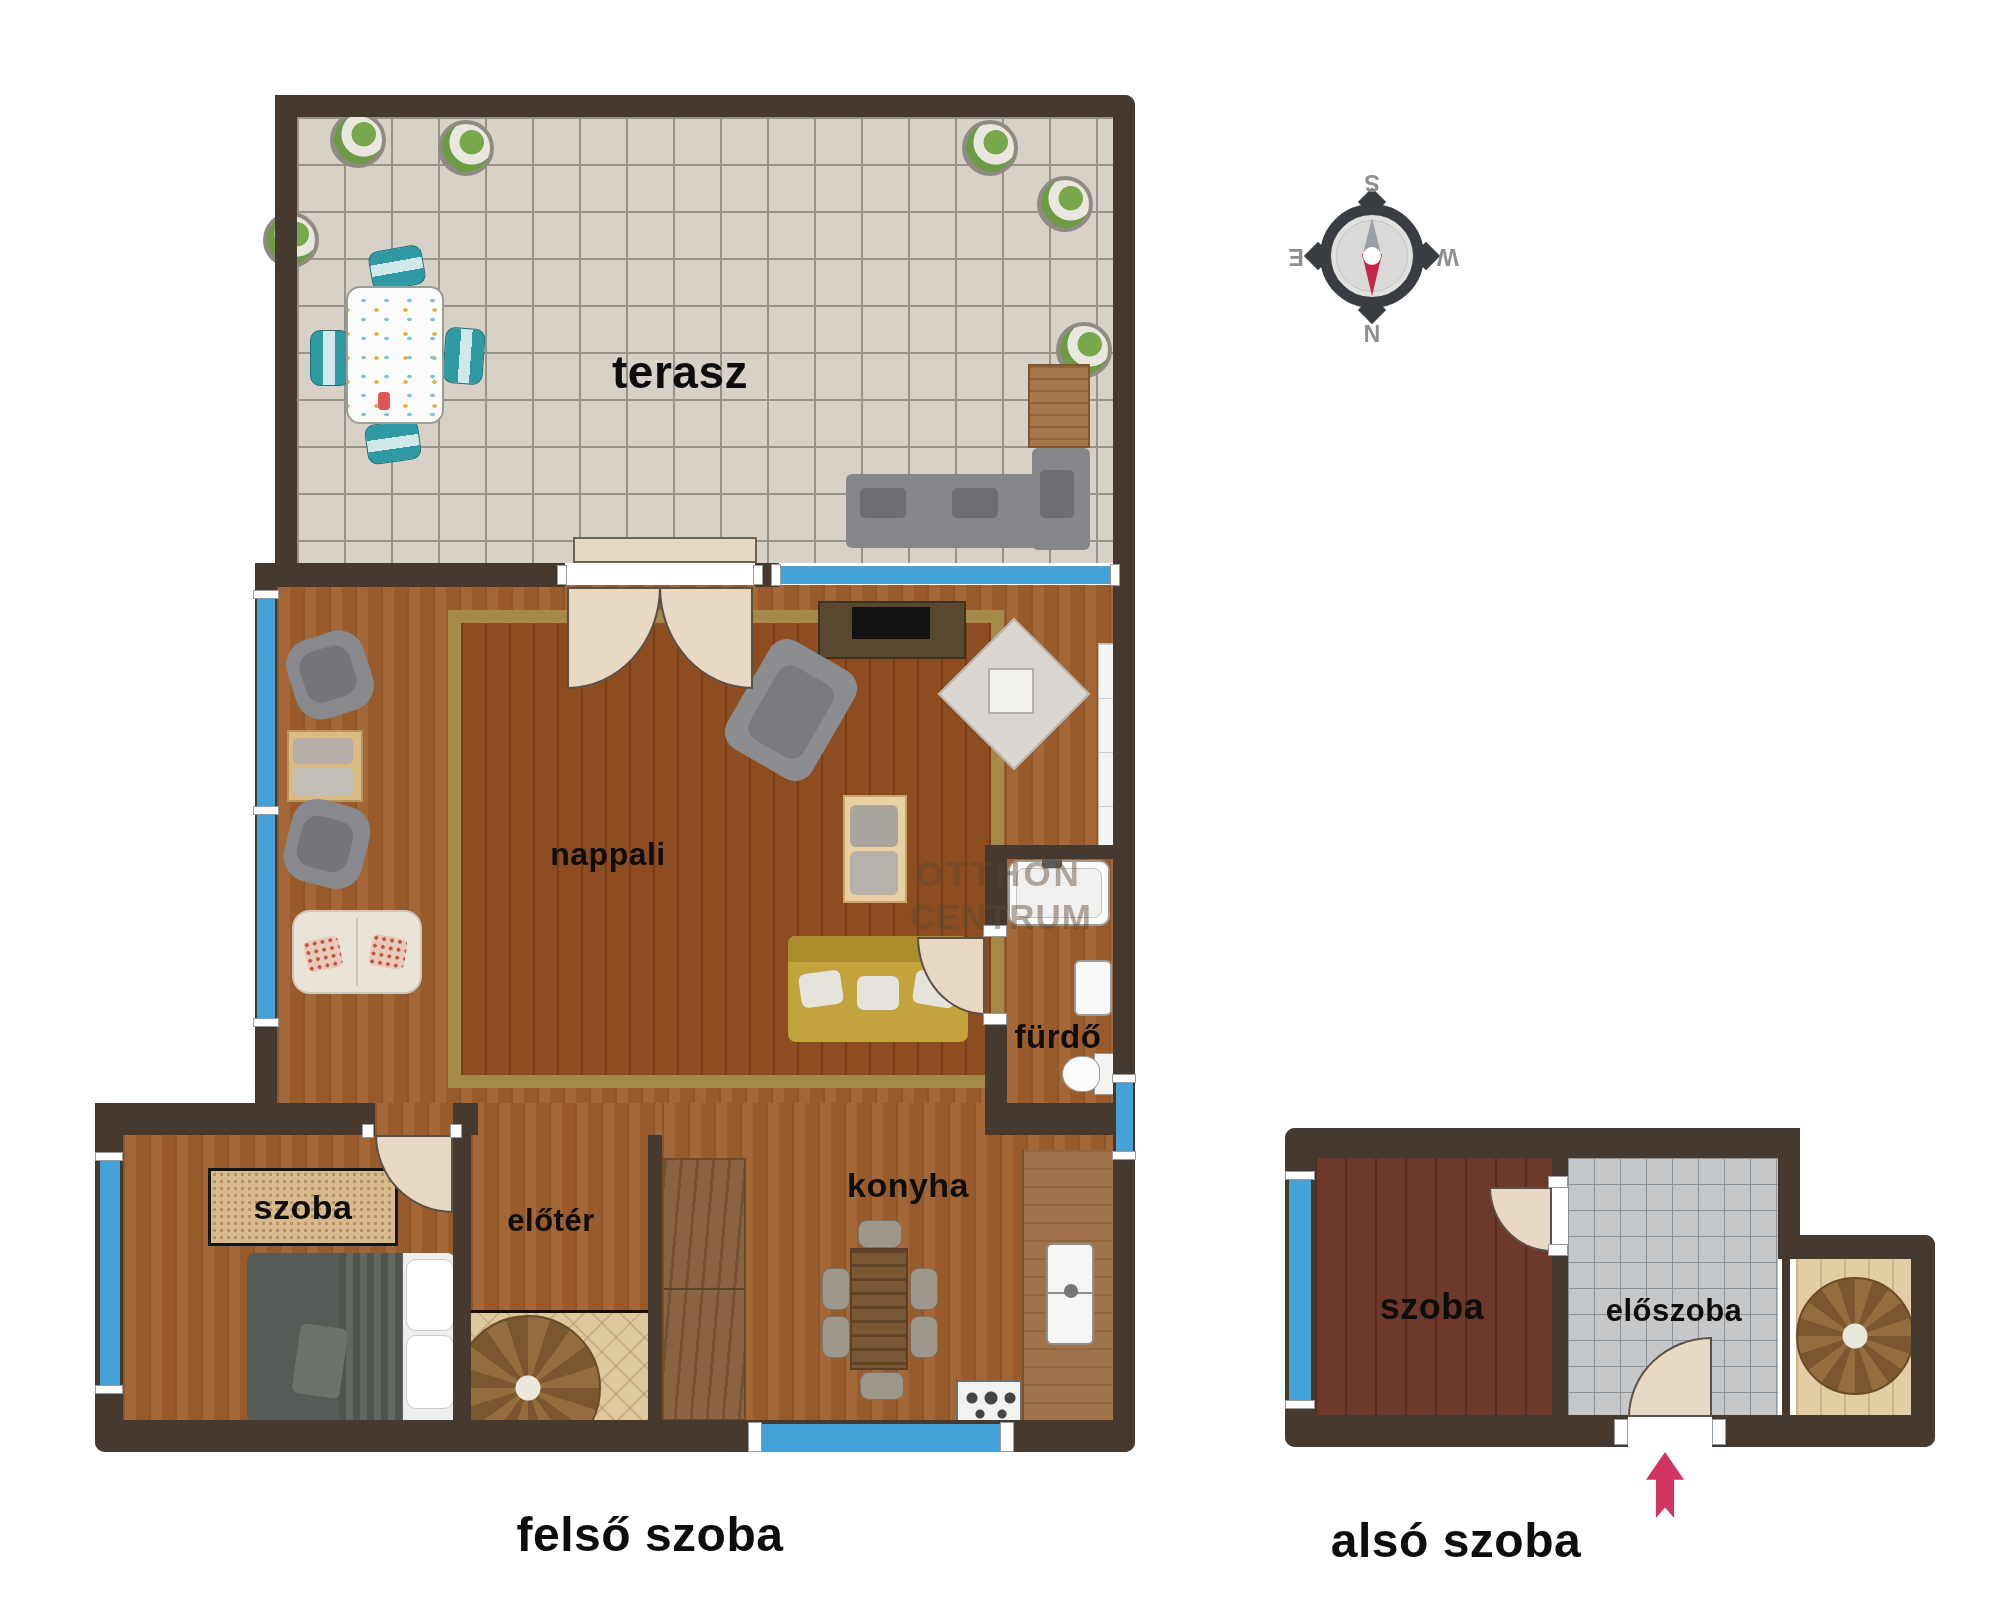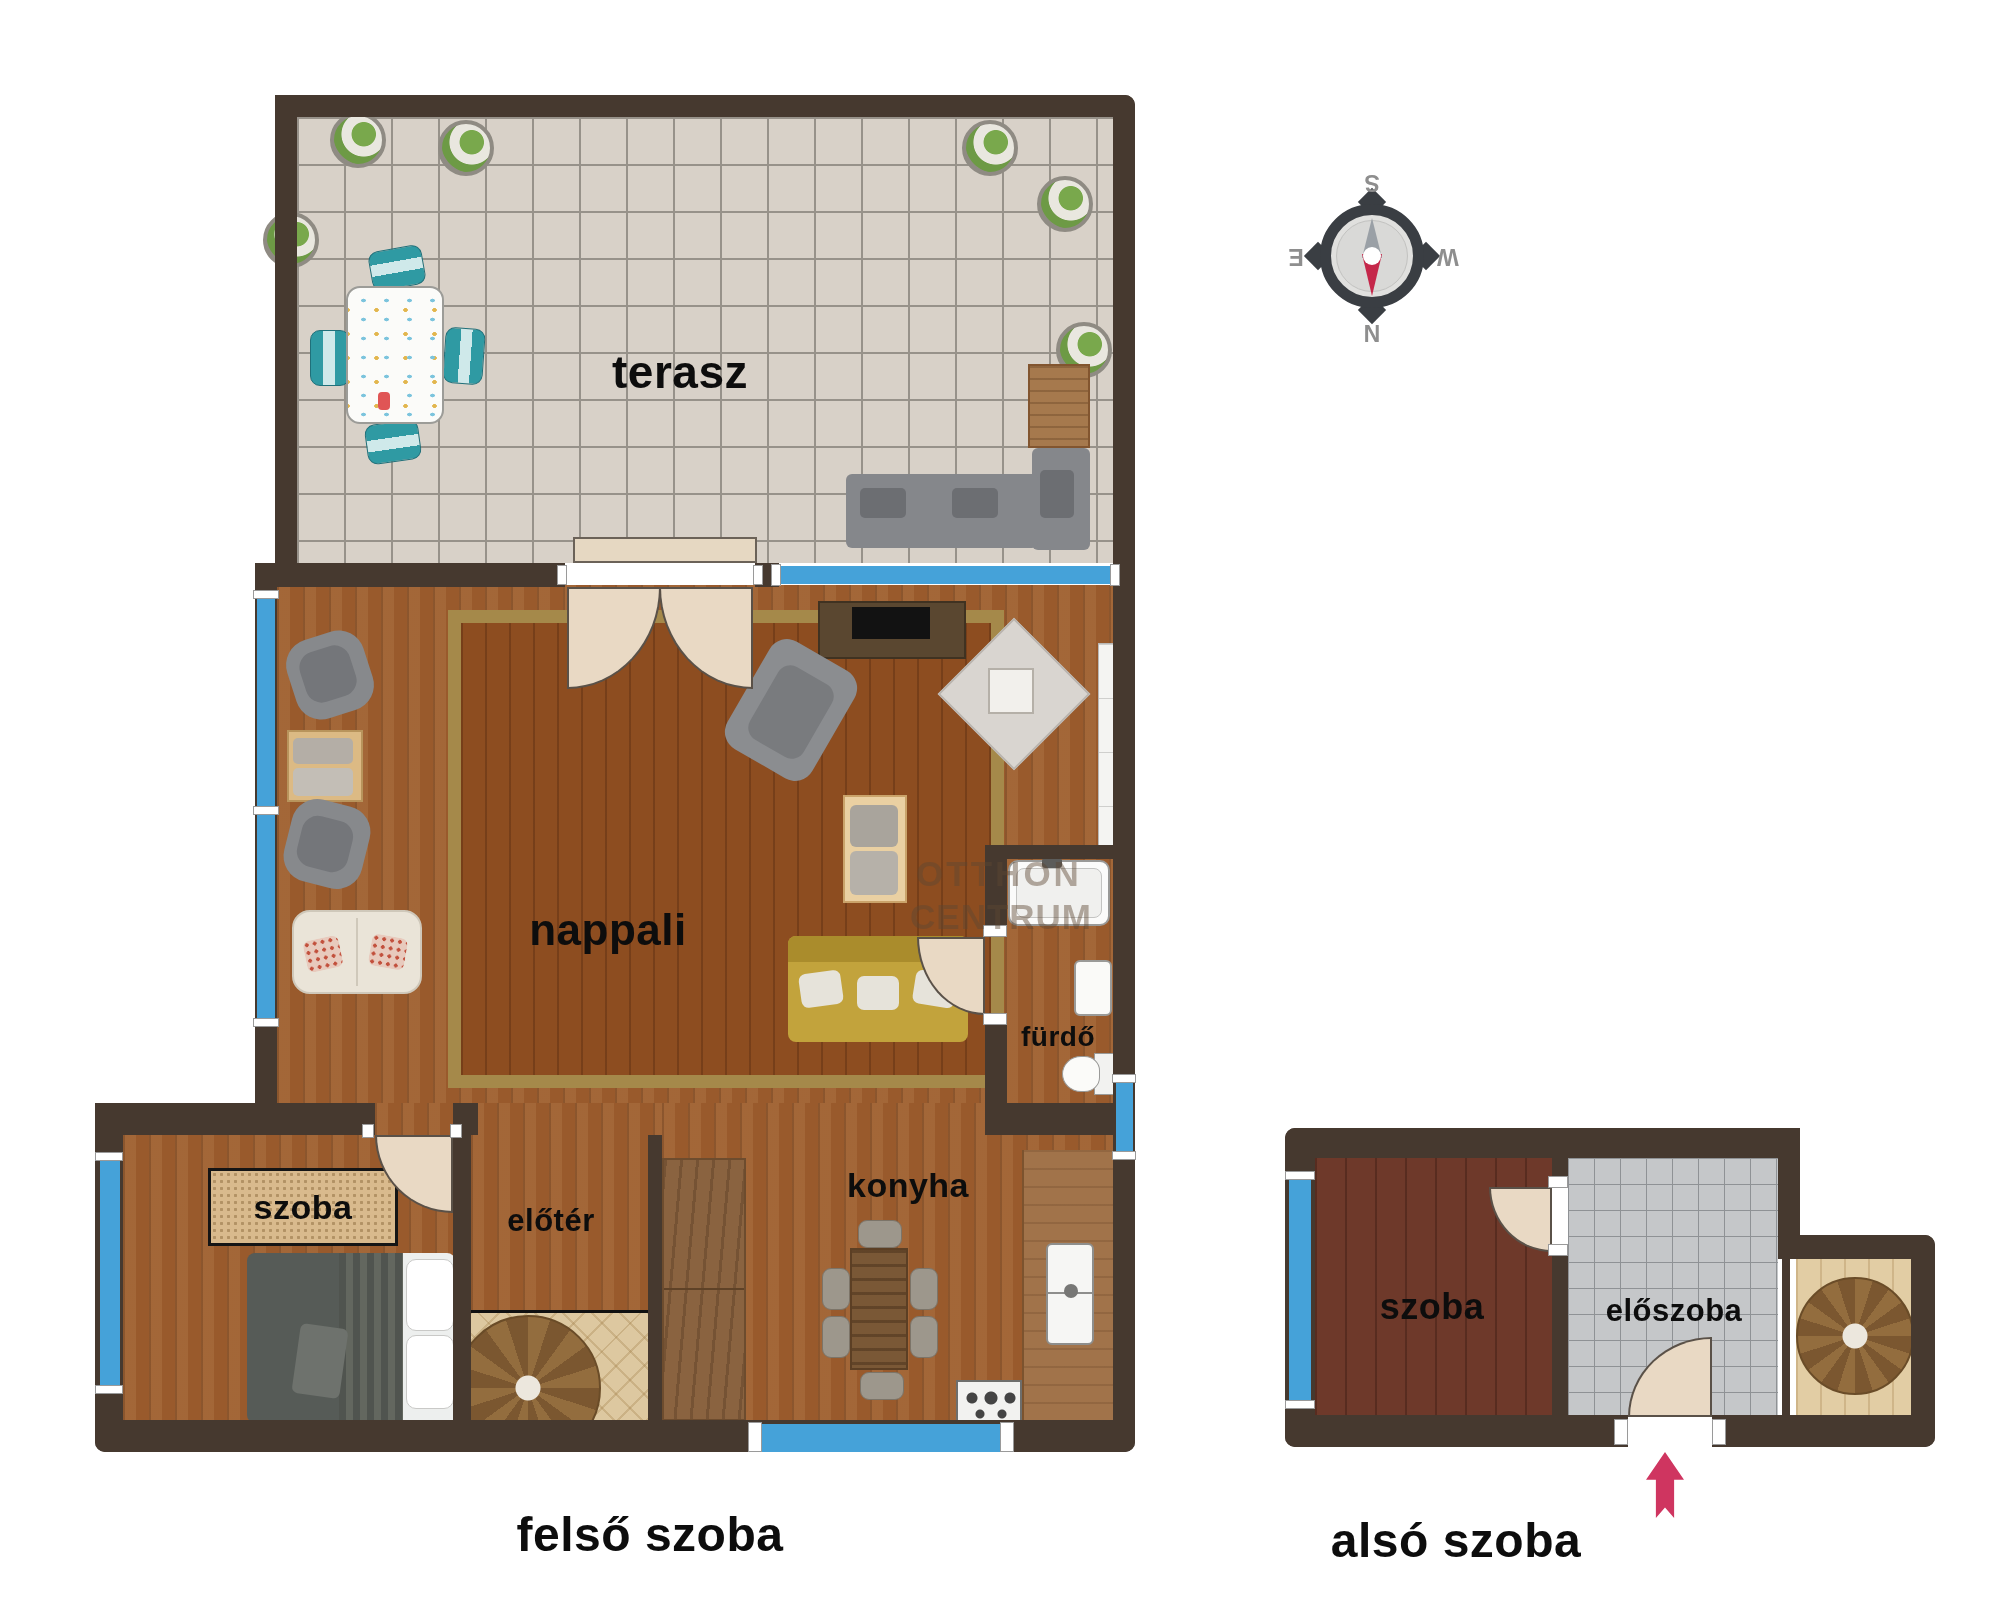--- a/index.html
+++ b/index.html
@@ -143,35 +143,35 @@
   <div class="abs" style="left:292px;top:910px;width:130px;height:84px;background:#eae4d8;border-radius:18px;border:2px solid #cfc8ba;box-sizing:border-box;z-index:10;"></div>
   <div class="abs" style="left:356px;top:918px;width:2px;height:68px;background:#cfc8ba;z-index:11;"></div>
   <div class="abs" style="left:305px;top:938px;width:36px;height:32px;border-radius:7px;transform:rotate(-12deg);z-index:12;
        background-color:#e8cabd;background-image:radial-gradient(#c2503c 1.6px,transparent 1.7px);background-size:8px 8px;"></div>
   <div class="abs" style="left:370px;top:936px;width:36px;height:32px;border-radius:7px;transform:rotate(10deg);z-index:12;
        background-color:#e8cabd;background-image:radial-gradient(#c2503c 1.6px,transparent 1.7px);background-size:8px 8px;"></div>
 
   <div class="abs" style="left:1098px;top:643px;width:36px;height:216px;background:#f4f4f2;border:1px solid #b9b9b7;box-sizing:border-box;z-index:10;
        background-image:linear-gradient(#cfcfcd 1px,transparent 1px);background-size:100% 54px;"></div>
 
-  <span class="lbl" style="left:608px;top:930px;font-size:44px;">nappali</span>
+  <span class="lbl" style="left:608px;top:854px;font-size:32px;">nappali</span>
 
   <div class="wall" style="left:1000px;top:845px;width:135px;height:14px;"></div>
   <div class="wall" style="left:985px;top:845px;width:22px;height:92px;"></div>
   <div class="wall" style="left:985px;top:1015px;width:22px;height:88px;"></div>
   <div class="arc" style="left:917px;top:937px;width:68px;height:78px;border-radius:0 0 0 100%;"></div>
   <div class="cap" style="left:983px;top:925px;width:24px;height:12px;"></div>
   <div class="cap" style="left:983px;top:1013px;width:24px;height:12px;"></div>
   <div class="abs" style="left:1008px;top:860px;width:102px;height:66px;background:#fbfbfa;border:2px solid #9a9a98;border-radius:10px;box-sizing:border-box;z-index:10;"></div>
   <div class="abs" style="left:1016px;top:868px;width:86px;height:50px;background:#f0f0ee;border:1px solid #c4c4c2;border-radius:8px;box-sizing:border-box;z-index:11;"></div>
   <div class="abs" style="left:1042px;top:858px;width:20px;height:10px;background:#5c5c5a;border-radius:3px;z-index:12;"></div>
   <div class="abs" style="left:1074px;top:960px;width:38px;height:56px;background:#fafaf8;border:2px solid #9a9a98;border-radius:6px;box-sizing:border-box;z-index:10;"></div>
   <div class="abs" style="left:1094px;top:1053px;width:18px;height:40px;background:#f2f2f0;border:1px solid #9a9a98;z-index:10;"></div>
   <div class="abs" style="left:1062px;top:1056px;width:36px;height:34px;background:#fbfbf9;border:1px solid #9a9a98;border-radius:50% 40% 40% 50%;z-index:10;"></div>
-  <span class="lbl" style="left:1058px;top:1037px;font-size:28px;">fürdő</span>
+  <span class="lbl" style="left:1058px;top:1037px;font-size:33px;">fürdő</span>
 
   <div class="wall" style="left:95px;top:1103px;width:280px;height:32px;"></div>
   <div class="wall" style="left:453px;top:1103px;width:25px;height:32px;"></div>
   <div class="wall" style="left:985px;top:1103px;width:150px;height:32px;"></div>
   <div class="wall" style="left:95px;top:1103px;width:28px;height:349px;border-radius:10px 0 0 10px;"></div>
   <div class="wall" style="left:453px;top:1135px;width:18px;height:285px;"></div>
   <div class="wall" style="left:648px;top:1135px;width:14px;height:285px;"></div>
   <div class="wall" style="left:95px;top:1420px;width:1040px;height:32px;border-radius:0 0 10px 10px;"></div>
 
   <div class="wood" style="left:123px;top:1135px;width:330px;height:285px;"></div>

